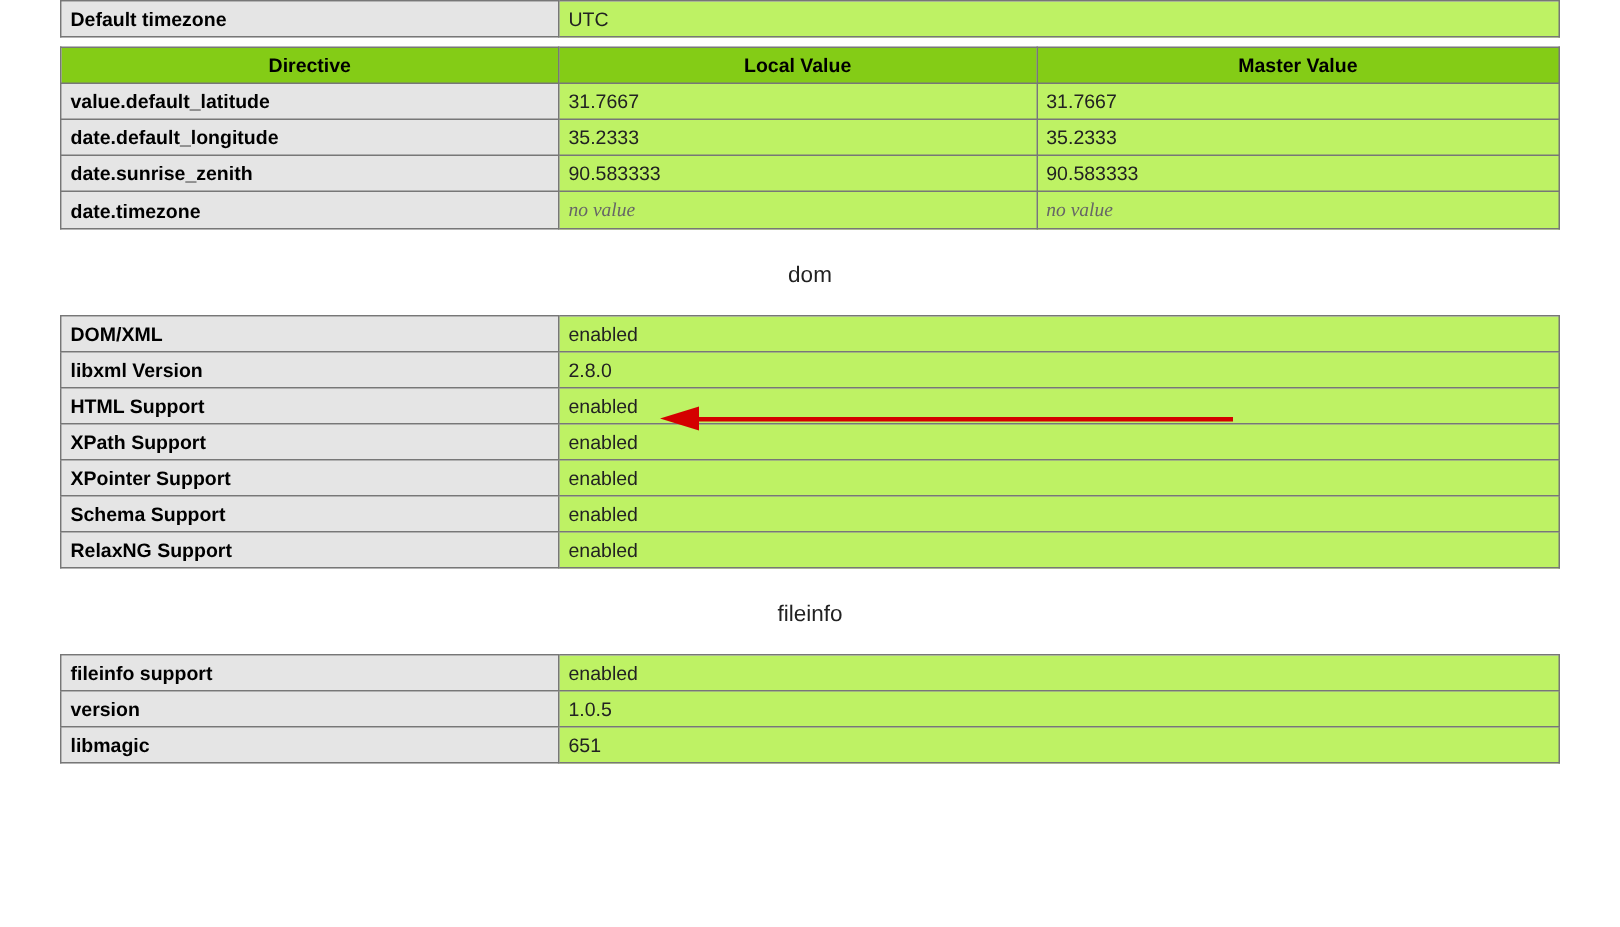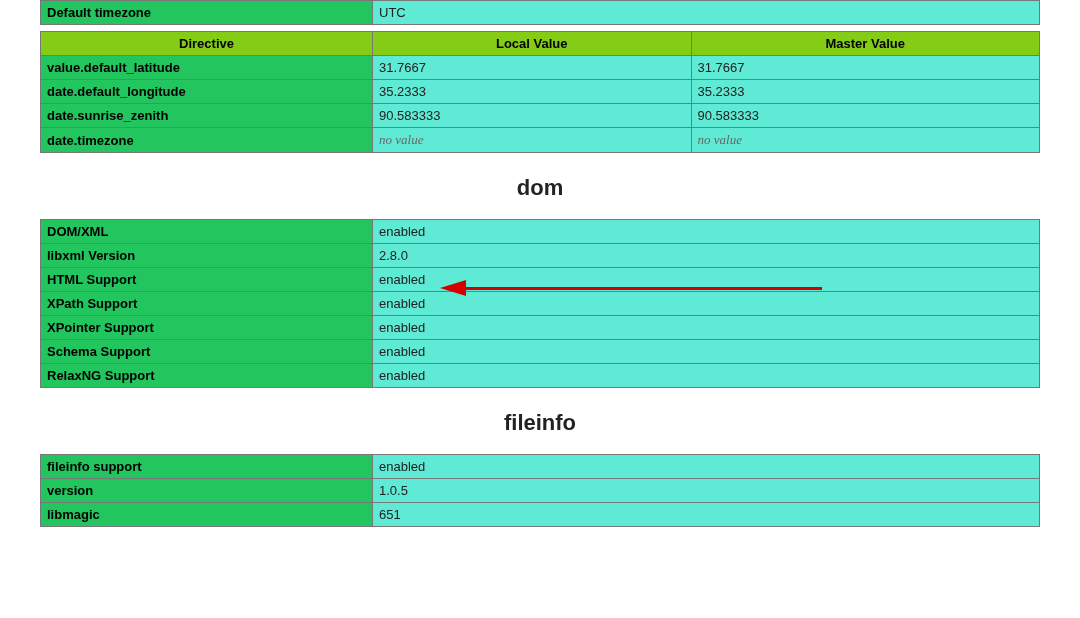--- a/index.html
+++ b/index.html
@@ -22,38 +22,38 @@
       text-align: left;
       vertical-align: middle;
     }
     th {
       background: #84cc16;
       font-weight: 700;
       text-align: center;
       color: #000;
     }
     td.k {
-      background: #22c55e;
+      background: #e5e5e5;
       font-weight: 700;
       color: #000;
       width: 332px;
     }
     td.v {
-      background: #5eead4;
+      background: #bef264;
       color: #222;
     }
     td.v.novalue {
       font-style: italic;
       color: #666;
       font-family: Liberation Serif, serif;
     }
     h2.section {
       text-align: center;
-      font-size: 22px;
-      font-weight: 700;
+      font-size: 15px;
+      font-weight: 400;
       color: #222;
       margin: 22px 0 18px;
     }
     .wrap { position: relative; }
     .arrow {
       position: absolute;
       pointer-events: none;
     }
     .arrow-line {
       background: #d40000;

